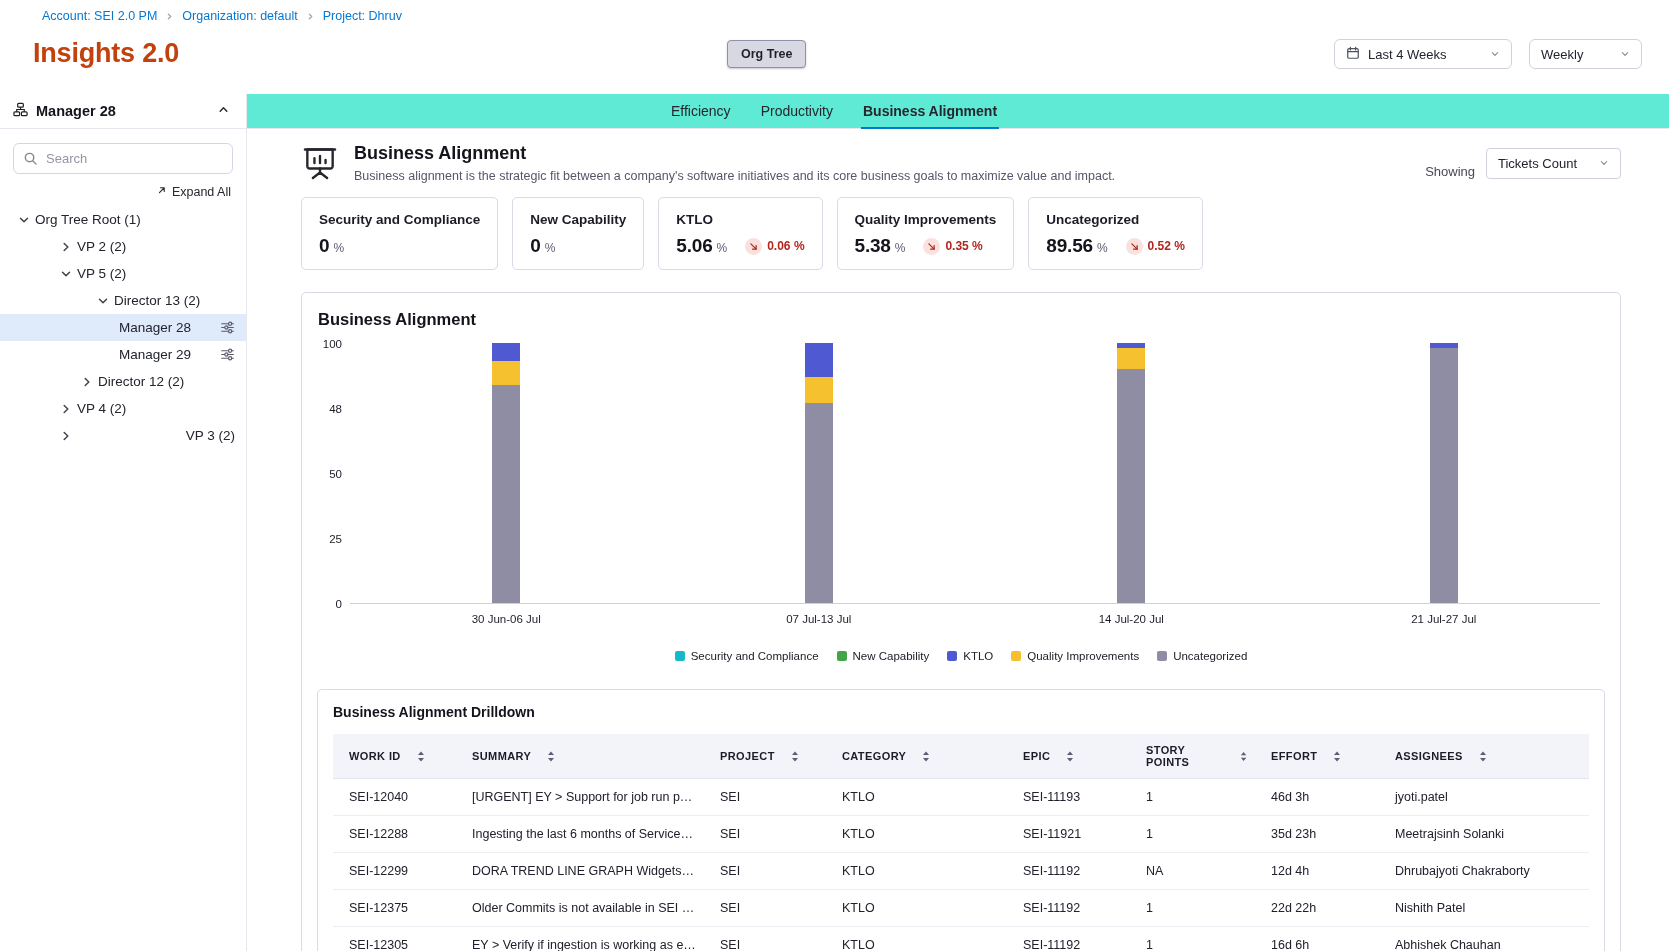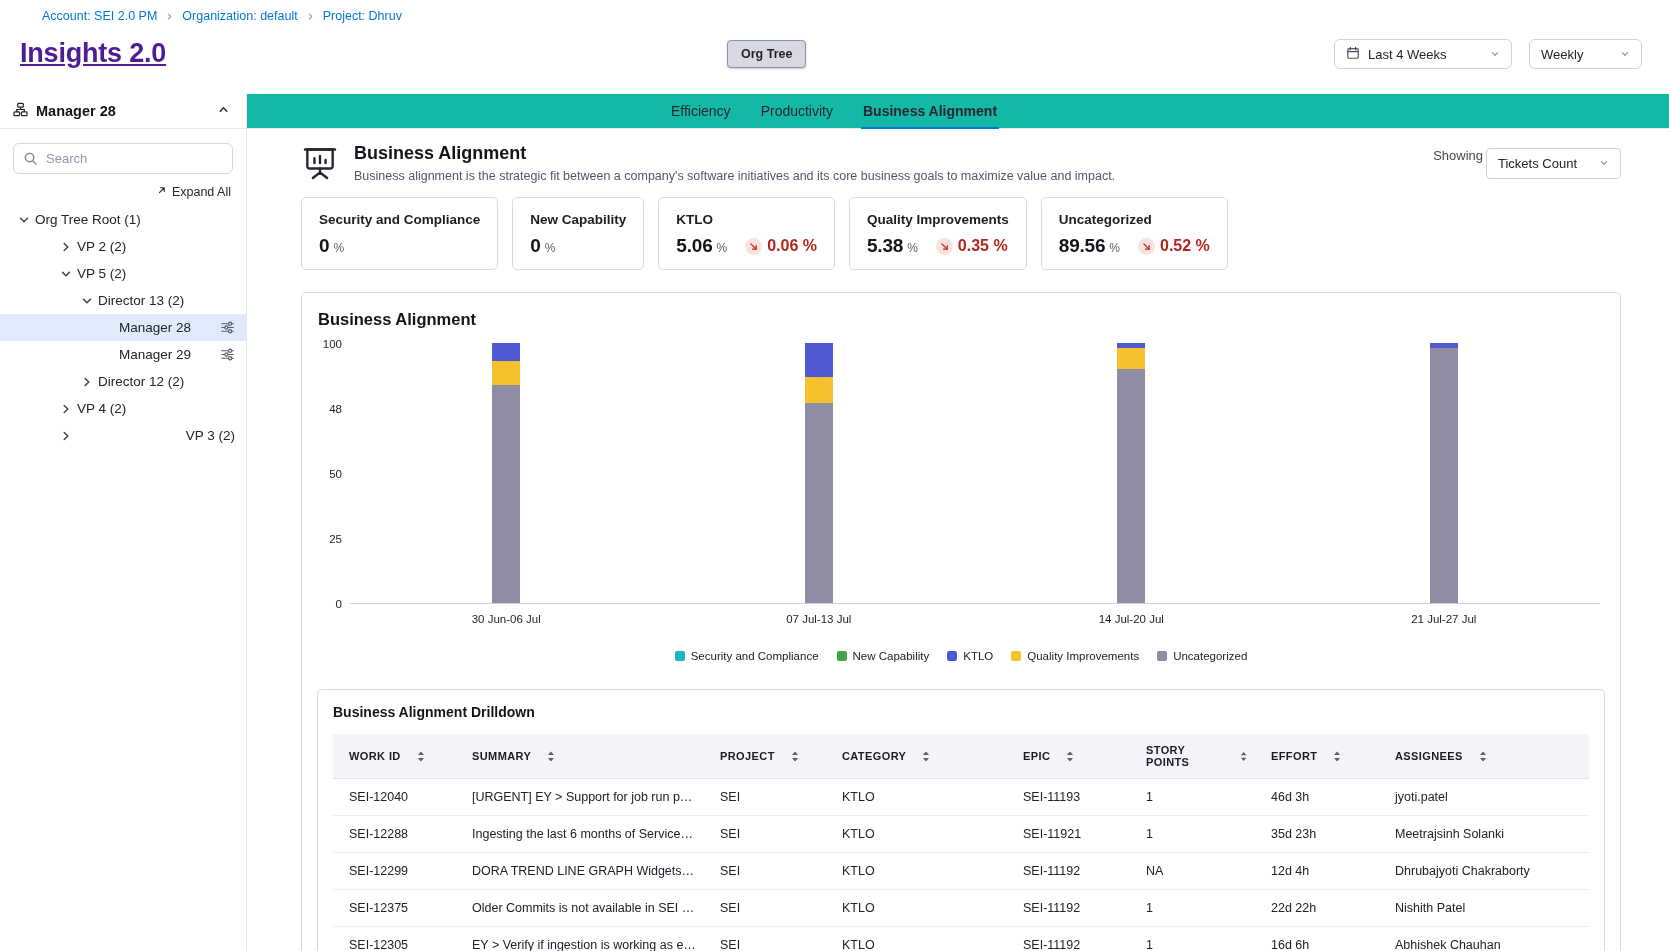--- a/index.html
+++ b/index.html
@@ -5,21 +5,21 @@
   *{box-sizing:border-box;margin:0;padding:0;}
   html,body{background:#fff;}
   body{font-family:"Liberation Sans",sans-serif;color:#1c1c28;}
   a{text-decoration:none;}
   .app{position:relative;width:1669px;height:951px;background:#fff;overflow:hidden;}
 
   
   .breadcrumb{position:absolute;top:9px;left:26px;display:flex;align-items:center;gap:7px;margin-left:16px;}
   .crumb{color:#0278d5;font-size:12.5px;}
   .crumb-sep{display:flex;align-items:center;}
-  .page-title{position:absolute;left:20px;top:37px;font-size:27px;line-height:32px;font-weight:700;color:#4c1d95;letter-spacing:-0.2px;text-decoration:underline;}
+  .page-title{position:absolute;left:33px;top:37px;font-size:27px;line-height:32px;font-weight:700;color:#c2410c;letter-spacing:-0.2px;}
   .org-tree-btn{position:absolute;left:727px;top:40px;height:28px;padding:0 13px;background:#d7d8e2;border:1px solid #8f91a8;border-radius:4px;font-family:inherit;font-size:12.5px;font-weight:600;color:#1f2029;display:flex;align-items:center;box-shadow:0 1px 2px rgba(40,41,61,.25);cursor:pointer;}
   .header-controls{position:absolute;top:39px;right:27px;display:flex;gap:17px;}
   .select{display:flex;align-items:center;gap:8px;height:30px;padding:0 10px 0 11px;border:1px solid #d0d1de;border-radius:6px;background:#fff;font-size:13px;color:#22232e;cursor:pointer;}
   .select .chev{margin-left:auto;display:flex;}
   .date-range{width:178px;}
   .granularity{width:113px;}
 
   
   .sidebar{position:absolute;top:94px;left:0;width:247px;bottom:0;border-right:1px solid #e6e7ef;background:#fff;}
   .sidebar-header{height:35px;display:flex;align-items:center;gap:8px;padding:0 13px;border-bottom:1px solid #e6e7ef;}
@@ -32,45 +32,45 @@
   .expand-all{display:flex;align-items:center;justify-content:flex-end;gap:5px;margin:11px 15px 7px;font-size:12.5px;color:#26272f;cursor:pointer;}
   .tree{padding-bottom:10px;}
   .tree-row{display:flex;align-items:center;height:27px;font-size:13.5px;color:#22242e;cursor:pointer;padding-right:11px;}
   .tree-row.selected{background:#dfeafa;}
   .tree-chev{flex:0 0 16px;margin-right:3px;}
   .chev-spacer{flex:0 0 19px;display:inline-block;}
   .tree-label{white-space:nowrap;}
   .tree-filter{margin-left:auto;display:flex;}
 
   
-  .tabbar{position:absolute;left:247px;right:0;top:94px;height:35px;border-bottom:1px solid #e6e7ef;background:#14b8a6;}
+  .tabbar{position:absolute;left:247px;right:0;top:94px;height:35px;border-bottom:1px solid #e6e7ef;background:#5eead4;}
   .tabs{position:absolute;left:587px;transform:translateX(-50%);top:0;bottom:-1px;display:flex;gap:26px;}
   .tab{display:flex;align-items:center;font-size:14px;color:#25262f;cursor:pointer;padding:0 2px;border-bottom:2px solid transparent;}
   .tab.active{font-weight:700;border-bottom-color:#0278d5;}
 
   
   .main{position:absolute;left:247px;top:129px;right:0;bottom:0;overflow:hidden;padding:14px 48px 0 54px;background:#fff;}
   .section-header{display:flex;align-items:flex-start;gap:15px;}
   .presentation-icon{margin-top:1px;display:flex;}
   .section-title{font-size:18px;font-weight:700;color:#14141c;}
   .section-desc{font-size:12.5px;color:#54566a;margin-top:5px;}
-  .showing{margin-left:auto;display:flex;align-items:flex-start;gap:3px;align-self:center;}
+  .showing{margin-left:auto;display:flex;align-items:flex-end;gap:11px;align-self:center;}
   .showing-label{font-size:13px;color:#47485a;}
   .showing-select{width:135px;height:31px;border-radius:4px;font-weight:400;}
 
   
   .stat-cards{display:flex;gap:14px;margin-top:14px;}
   .stat-card{border:1px solid #d9dae6;border-radius:5px;padding:14px 17px 12px;min-width:120px;background:#fff;}
   .stat-title{font-size:13.5px;font-weight:700;color:#1b1c26;white-space:nowrap;}
   .stat-value-row{display:flex;align-items:center;margin-top:8px;gap:4px;}
   .stat-value{font-size:19px;font-weight:700;color:#14141c;letter-spacing:-0.2px;}
   .stat-unit{font-size:12px;color:#5b5c70;margin-top:3px;}
   .delta{display:flex;align-items:center;gap:5px;margin-left:14px;}
   .delta-circle{width:17px;height:17px;border-radius:50%;background:#f9e1de;display:flex;align-items:center;justify-content:center;}
-  .delta-text{font-size:16px;font-weight:700;color:#b3261e;white-space:nowrap;}
+  .delta-text{font-size:12px;font-weight:700;color:#b3261e;white-space:nowrap;}
 
   
   .widget-card{margin-top:22px;border:1px solid #d9dae6;border-radius:5px;background:#fff;min-height:700px;}
   .chart-title{font-size:16.5px;font-weight:700;color:#14141c;padding:17px 16px 0;}
   .chart-wrap{display:flex;margin:15px 20px 0 14px;}
   .y-axis{position:relative;width:34px;height:260px;flex:0 0 34px;}
   .y-tick{position:absolute;right:8px;transform:translateY(-50%);font-size:11.5px;color:#1d1e28;}
   .plot{flex:1;height:260px;display:flex;border-bottom:1px solid #cfd0dc;}
   .bar-slot{flex:1;display:flex;align-items:flex-end;justify-content:center;}
   .bar{width:28px;display:flex;flex-direction:column-reverse;}
@@ -193,21 +193,21 @@
             <path d="M6.2 4.5 9.8 8l-3.6 3.5"></path>
           </svg>
           <span class="tree-label">VP 2 (2)</span>
         </div>
         <div class="tree-row" style="padding-left: 58px;">
           <svg class="tree-chev" width="16" height="16" viewBox="0 0 16 16" fill="none" stroke="#41434f" stroke-width="1.5" stroke-linecap="round" stroke-linejoin="round">
             <path d="M4.5 6.2 8 9.8l3.5-3.6"></path>
           </svg>
           <span class="tree-label">VP 5 (2)</span>
         </div>
-        <div class="tree-row" style="padding-left: 79px;">
+        <div class="tree-row" style="padding-left: 79px; margin-left: 16px;">
           <svg class="tree-chev" width="16" height="16" viewBox="0 0 16 16" fill="none" stroke="#41434f" stroke-width="1.5" stroke-linecap="round" stroke-linejoin="round">
             <path d="M4.5 6.2 8 9.8l3.5-3.6"></path>
           </svg>
           <span class="tree-label">Director 13 (2)</span>
         </div>
         <div class="tree-row selected" style="padding-left: 100px;">
           <span class="chev-spacer"></span>
           <span class="tree-label">Manager 28</span>
           <span class="tree-filter">
             <svg width="15" height="15" viewBox="0 0 16 16" fill="none" stroke="#5a5c6e" stroke-width="1.3" stroke-linecap="round">

